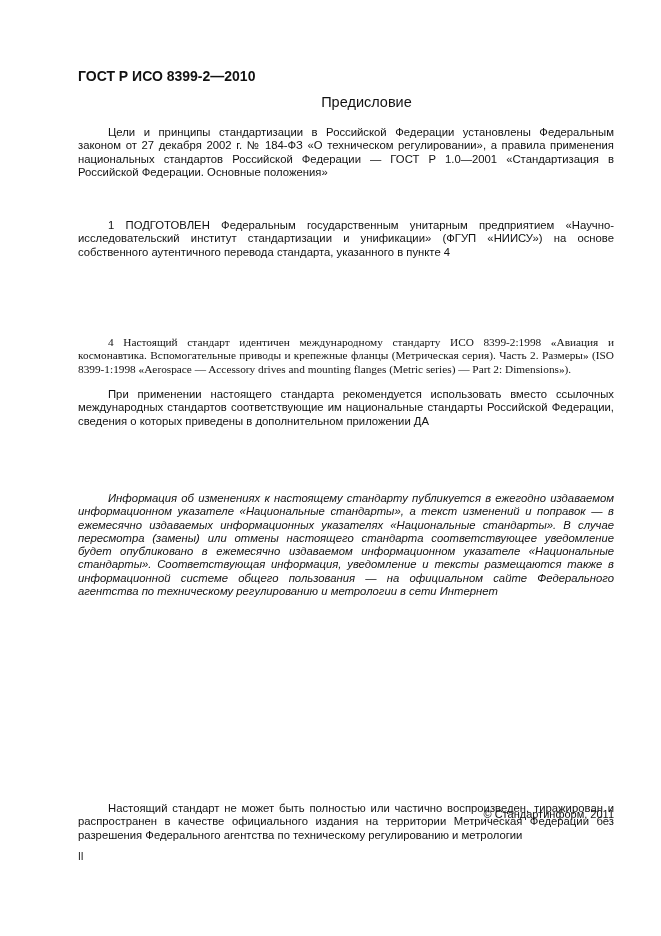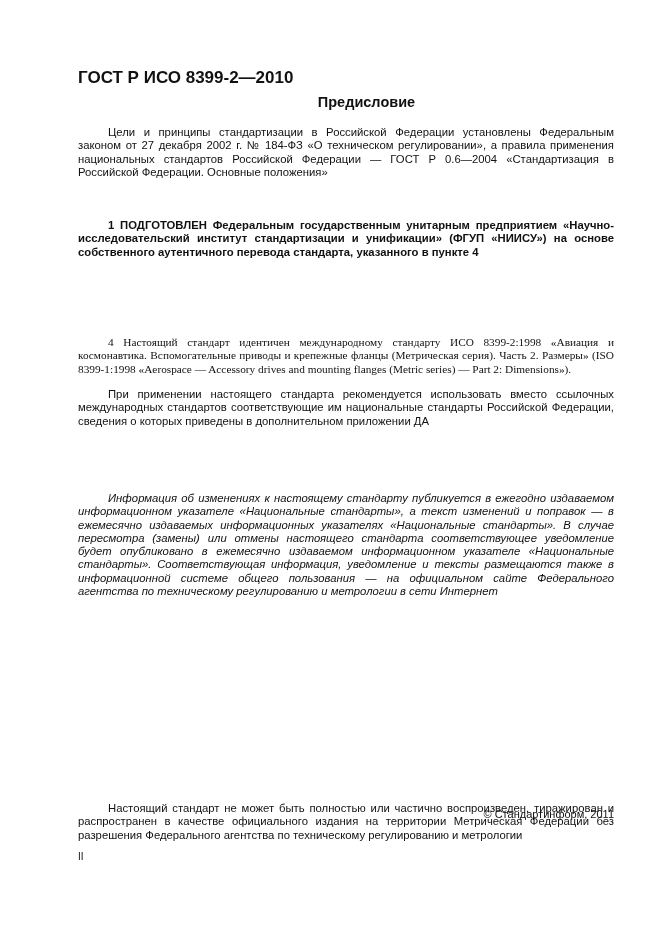--- a/index.html
+++ b/index.html
@@ -1,39 +1,39 @@
 <!DOCTYPE html>
 <html><head>
 <meta charset="utf-8">
 <style>
   html, body { margin: 0; padding: 0; background: #ffffff; }
   body { width: 661px; height: 936px; position: relative; overflow: hidden;
          font-family: "Liberation Sans", sans-serif; color: #111; }
   .page { position: absolute; left: 0; top: 0; width: 661px; height: 936px; background: #fff; }
   .abs { position: absolute; }
-  .header { left: 78px; top: 68px; font-weight: bold; font-size: 17px; }
-  .title { left: 0; width: 661px; text-align: center; top: 94px; font-weight: bold; font-size: 14.5px; padding-left: 72px; box-sizing: border-box;}
+  .header { left: 78px; top: 68px; font-weight: bold; font-size: 14px; }
+  .title { left: 0; width: 661px; text-align: center; top: 94px; font-weight: normal; font-size: 14.5px; padding-left: 72px; box-sizing: border-box;}
   .para { left: 78px; width: 536px; font-size: 11.3px; line-height: 13.3px; text-align: justify; }
   .para .indent { display: inline-block; width: 30px; }
   .italic { font-style: italic; }
   .bold { font-weight: bold; }
   .copyright { right: 47px; top: 776px; font-size: 11px; margin-top: 32px; }
   .pagenum { left: 78px; top: 851px; font-size: 10px; }
 </style>
 </head>
 <body>
 
 <div class="page">
   <div class="abs header">ГОСТ Р ИСО 8399-2—2010</div>
   <div class="abs title">Предисловие</div>
 
-  <div class="abs para" style="top:126px;"><span class="indent"></span><span>Цели и принципы стандартизации в Российской Федерации установлены Федеральным законом от 27 декабря 2002 г. № 184-ФЗ «О техническом регулировании», а правила применения национальных стандартов Российской Федерации — ГОСТ Р 0.6—2004 «Стандартизация в Российской Федерации. Основные положения»</span></div>
+  <div class="abs para" style="top:126px;"><span class="indent"></span><span>Цели и принципы стандартизации в Российской Федерации установлены Федеральным законом от 27 декабря 2002 г. № 184-ФЗ «О техническом регулировании», а правила применения национальных стандартов Российской Федерации — ГОСТ Р 1.0—2001 «Стандартизация в Российской Федерации. Основные положения»</span></div>
 
 
-  <div class="abs para" style="top:219px;font-weight:bold;"><span class="indent"></span><span>1  ПОДГОТОВЛЕН Федеральным государственным унитарным предприятием «Научно-исследовательский институт стандартизации и унификации» (ФГУП «НИИСУ») на основе собственного аутентичного перевода стандарта, указанного в пункте 4</span></div>
+  <div class="abs para" style="top:219px;"><span class="indent"></span><span>1  ПОДГОТОВЛЕН Федеральным государственным унитарным предприятием «Научно-исследовательский институт стандартизации и унификации» (ФГУП «НИИСУ») на основе собственного аутентичного перевода стандарта, указанного в пункте 4</span></div>
 
 
 
   <div class="abs para" style="top:336px;font-family:Liberation Serif, serif;"><span class="indent"></span><span>4  Настоящий стандарт идентичен международному стандарту ИСО 8399-2:1998 «Авиация и космонавтика. Вспомогательные приводы и крепежные фланцы (Метрическая серия). Часть 2. Размеры» (ISO 8399-1:1998 «Aerospace — Accessory drives and mounting flanges (Metric series) — Part 2: Dimensions»).</span></div>
 
   <div class="abs para" style="top:388px;"><span class="indent"></span><span>При применении настоящего стандарта рекомендуется использовать вместо ссылочных международных стандартов соответствующие им национальные стандарты Российской Федерации, сведения о которых приведены в дополнительном приложении ДА</span></div>
 
 
   <div class="abs para italic" style="top:492px;"><span class="indent"></span><span>Информация об изменениях к настоящему стандарту публикуется в ежегодно издаваемом информационном указателе «Национальные стандарты», а текст изменений и поправок — в ежемесячно издаваемых информационных указателях «Национальные стандарты». В случае пересмотра (замены) или отмены настоящего стандарта соответствующее уведомление будет опубликовано в ежемесячно издаваемом информационном указателе «Национальные стандарты». Соответствующая информация, уведомление и тексты размещаются также в информационной системе общего пользования — на официальном сайте Федерального агентства по техническому регулированию и метрологии в сети Интернет</span></div>
 

